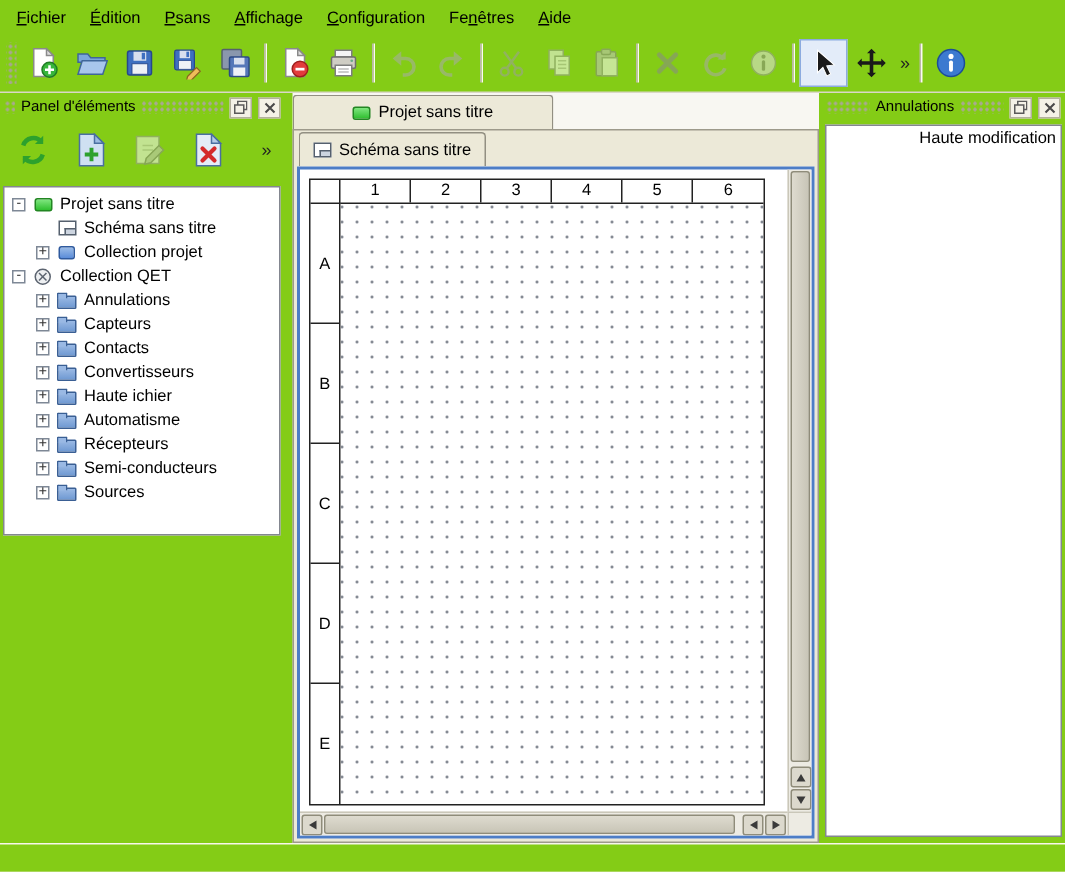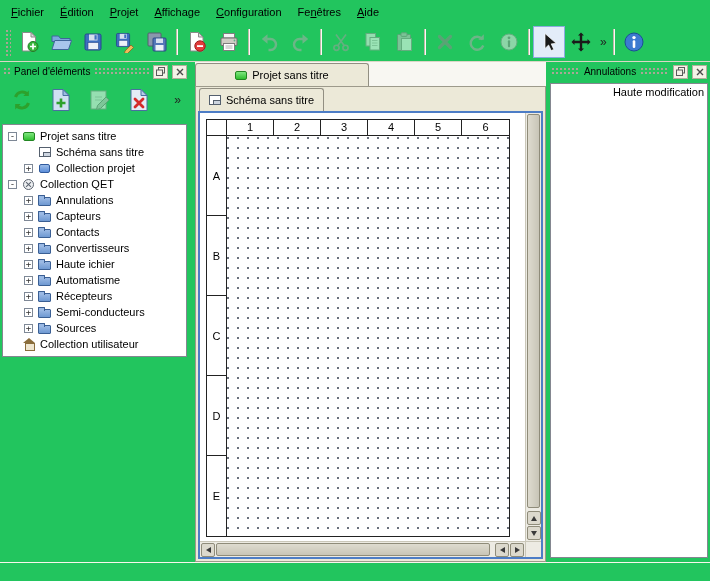--- a/index.html
+++ b/index.html
@@ -1,19 +1,19 @@
 <!DOCTYPE html>
 <html><head>
 <meta charset="utf-8">
 <style>
   * { margin:0; padding:0; box-sizing:border-box; }
   html,body { width:710px; height:581px; }
   body { font-family:"Liberation Sans","DejaVu Sans",sans-serif; font-size:11px; color:#000;
          background:#ece9d8; overflow:hidden; }
-  .app { position:relative; width:710px; height:581px; background:#22c55e; display:flex; flex-direction:column; }
+  .app { position:relative; width:710px; height:581px; background:#84cc16; display:flex; flex-direction:column; }
 
   
   .menubar { height:23px; flex:none; display:flex; align-items:center; padding:0 3px; }
   .menu-item { padding:4px 8px; cursor:default; white-space:nowrap; }
   .menu-item .mn { text-decoration:underline; }
 
   
   .toolbar { height:39px; flex:none; display:flex; align-items:center; padding:0 2px; border-bottom:1px solid #dad7c6; }
   .tgrip { width:7px; height:28px; margin:0 2px; flex:none;
            background-image:radial-gradient(#a8a593 1px,transparent 1.3px); background-size:4px 4px; background-position:1px 1px; }
@@ -124,21 +124,21 @@
   .statusbar { height:19px; flex:none; border-top:1px solid #f8f6ec; }
 </style>
 </head>
 <body>
 
 <div class="app">
 
   <div class="menubar">
     <div class="menu-item"><span></span><span class="mn">F</span><span>ichier</span></div>
     <div class="menu-item"><span></span><span class="mn">É</span><span>dition</span></div>
-    <div class="menu-item"><span></span><span class="mn">P</span><span>rojet</span></div>
+    <div class="menu-item"><span></span><span class="mn">P</span><span>sans</span></div>
     <div class="menu-item"><span></span><span class="mn">A</span><span>ffichage</span></div>
     <div class="menu-item"><span></span><span class="mn">C</span><span>onfiguration</span></div>
     <div class="menu-item"><span>Fe</span><span class="mn">n</span><span>êtres</span></div>
     <div class="menu-item"><span></span><span class="mn">A</span><span>ide</span></div>
   </div>
 
   <div class="toolbar">
     <div class="tgrip"></div>
 
     <button class="tbtn">
@@ -428,27 +428,20 @@
               <span class="folder-icon"></span>
             </span>
           <span class="tlabel">Semi-conducteurs</span>
         </div>
         <div class="trow d1">
           <span class="exp">+</span>
           <span class="ticon">
               <span class="folder-icon"></span>
             </span>
           <span class="tlabel">Sources</span>
-        </div>
-        <div class="trow d0">
-          <span class="exp-spacer"></span>
-          <span class="ticon">
-              <span class="home-icon"></span>
-            </span>
-          <span class="tlabel">Collection utilisateur</span>
         </div>
       </div>
     </div>
 
     <div class="center">
       <div class="proj-tabbar">
         <div class="proj-tab">
           <span class="project-icon"></span>
           <span>Projet sans titre</span>
         </div>

